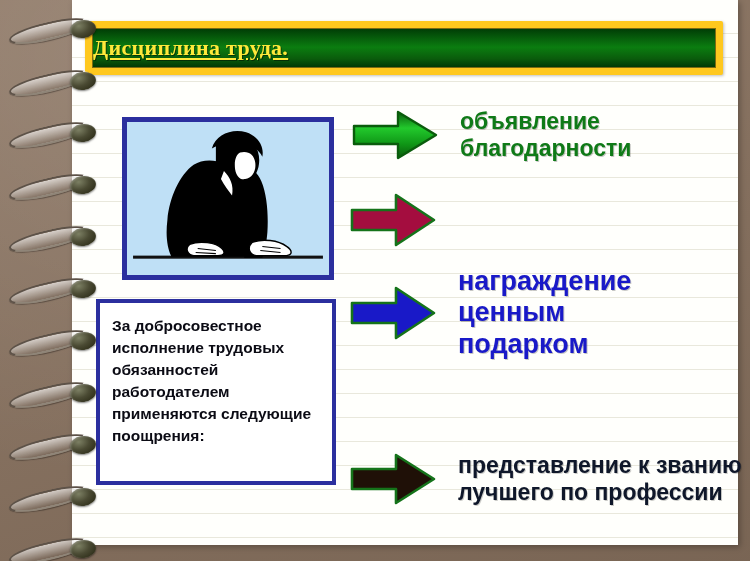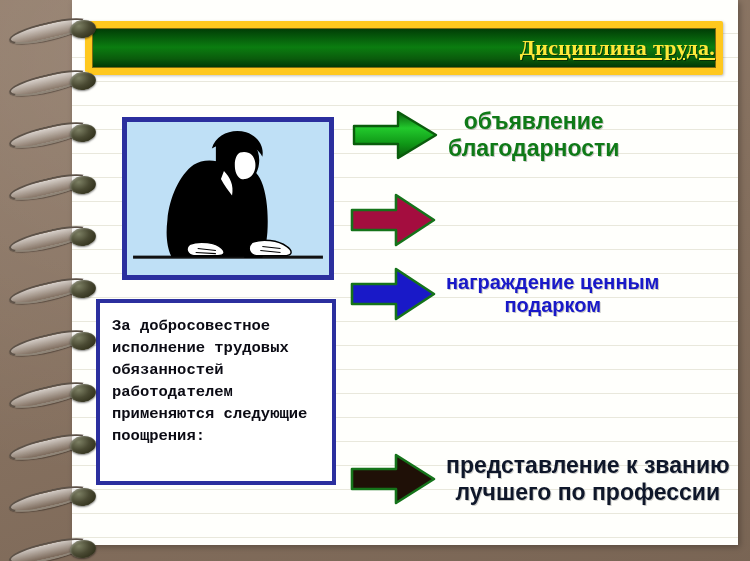--- a/index.html
+++ b/index.html
@@ -120,21 +120,21 @@
     padding: 7px;
     box-shadow: 1px 1px 3px rgba(0,0,0,0.25);
   }
   #title-inner {
     width: 100%;
     height: 100%;
     box-sizing: border-box;
     background: linear-gradient(to bottom, #013d06 0%, #0b7d10 48%, #0a5c0c 78%, #023905 100%);
     display: flex;
     align-items: center;
-    justify-content: flex-end;
+    justify-content: flex-start;
     border: 1px solid #7d6a12;
   }
   #title-text {
     font-family: "Liberation Serif", serif;
     font-weight: bold;
     font-size: 22px;
     color: #ffe93a;
     text-decoration: underline;
     text-underline-offset: 3px;
     letter-spacing: 0.3px;
@@ -170,39 +170,39 @@
     top: 299px;
     width: 240px;
     height: 186px;
     background: #ffffff;
     border: 4px solid #2b2f9e;
     box-sizing: border-box;
     padding: 12px 10px 8px 12px;
     z-index: 5;
   }
   #intro-text {
-    font-family: Liberation Mono, monospace;
+    font-family: Liberation Sans, sans-serif;
     font-weight: bold;
     font-size: 15.5px;
     line-height: 1.42;
     color: #0b0b14;
   }
 
   
   .row {
     position: absolute;
     z-index: 5;
     display: flex;
     align-items: center;
   }
   .arrow { flex: 0 0 auto; }
   .arrow svg { display: block; }
   .row-label {
-    margin-left: 10px;
-    text-align: center;
+    margin-left: 22px;
+    text-align: left;
     line-height: 1.16;
     white-space: pre-line;
   }
 
   
   #row-0 { left: 352px; top: 108px;  width: 390px; }
   #row-1 { left: 350px; top: 192px;  width: 392px; }
   #row-2 { left: 350px; top: 266px;  width: 392px; }
   #row-3 { left: 350px; top: 352px;  width: 392px; }
   #row-4 { left: 350px; top: 452px;  width: 396px; }
@@ -218,21 +218,21 @@
   .lbl-1 {
     font-family: "Liberation Sans", sans-serif;
     font-weight: bold;
     font-size: 27px;
     color: #a40d3f;
     text-shadow: 1px 1px 0 rgba(0,0,0,0.25);
   }
   .lbl-2 {
     font-family: "Liberation Sans", sans-serif;
     font-weight: bold;
-    font-size: 20px;
+    font-size: 27px;
     color: #1919c8;
     text-shadow: 1px 1px 0 rgba(0,0,0,0.22);
   }
   .lbl-3 {
     font-family: "Liberation Sans", sans-serif;
     font-weight: bold;
     font-size: 18px;
     color: #f5c518;
     -webkit-text-stroke: 0.9px #6b5a10;
     text-shadow: 1px 1px 0 rgba(0,0,0,0.30);

